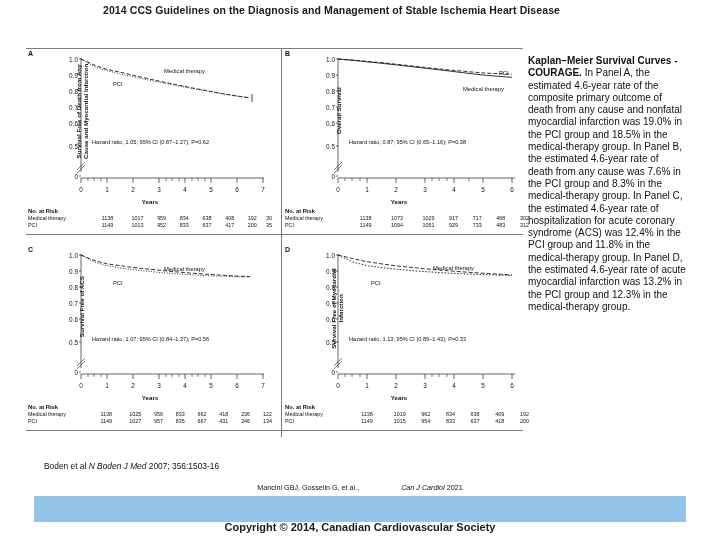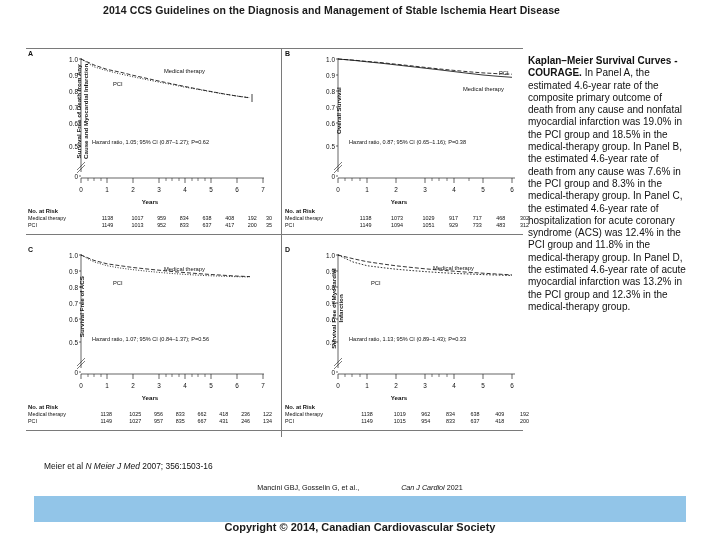--- a/index.html
+++ b/index.html
@@ -457,19 +457,19 @@
         </table>
     </div>
   </div>
 </div>
 
 <div class="caption">
   <b>Kaplan–Meier Survival Curves - COURAGE.</b>
   <span>In Panel A, the estimated 4.6-year rate of the composite primary outcome of death from any cause and nonfatal myocardial infarction was 19.0% in the PCI group and 18.5% in the medical-therapy group. In Panel B, the estimated 4.6-year rate of death from any cause was 7.6% in the PCI group and 8.3% in the medical-therapy group. In Panel C, the estimated 4.6-year rate of hospitalization for acute coronary syndrome (ACS) was 12.4% in the PCI group and 11.8% in the medical-therapy group. In Panel D, the estimated 4.6-year rate of acute myocardial infarction was 13.2% in the PCI group and 12.3% in the medical-therapy group.</span>
 </div>
 
-<div class="ref1"><span>Meier et al </span><i>N Meier J Med</i><span> 2007; 356:1503-16</span></div>
+<div class="ref1"><span>Boden et al </span><i>N Boden J Med</i><span> 2007; 356:1503-16</span></div>
 
 <div class="ref2"><span>Mancini GBJ, Gosselin G, et al., </span><i>Can J Cardiol</i><span> 2021</span></div>
 
 <div class="copybar" style="background: rgb(146, 197, 232);">
   <span>Copyright © 2014, Canadian Cardiovascular Society</span>
 </div>
 
 </body></html>

